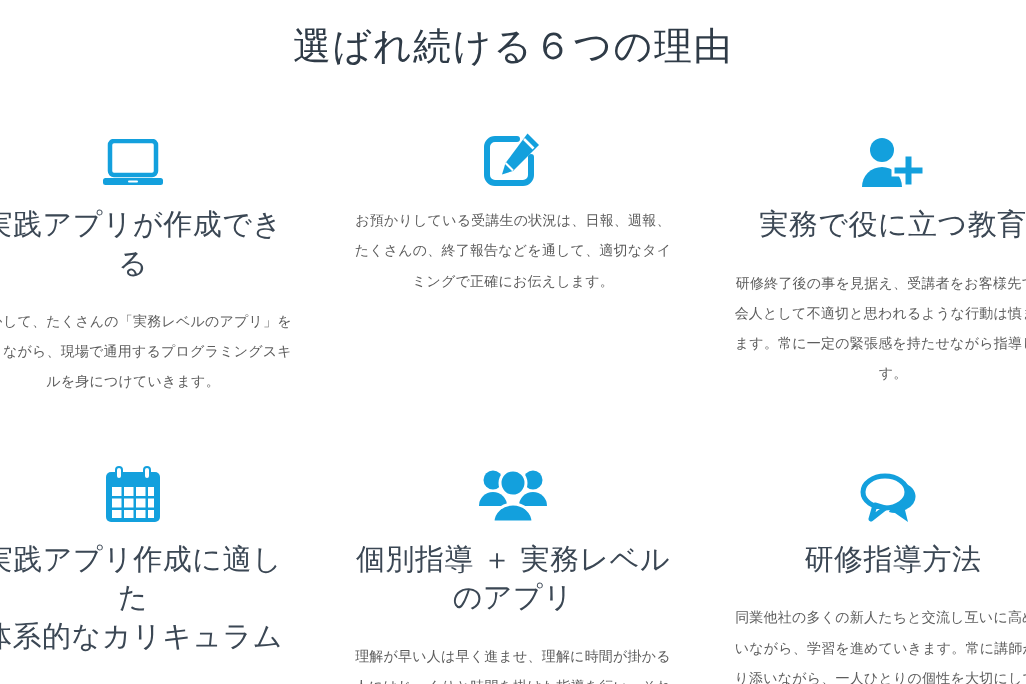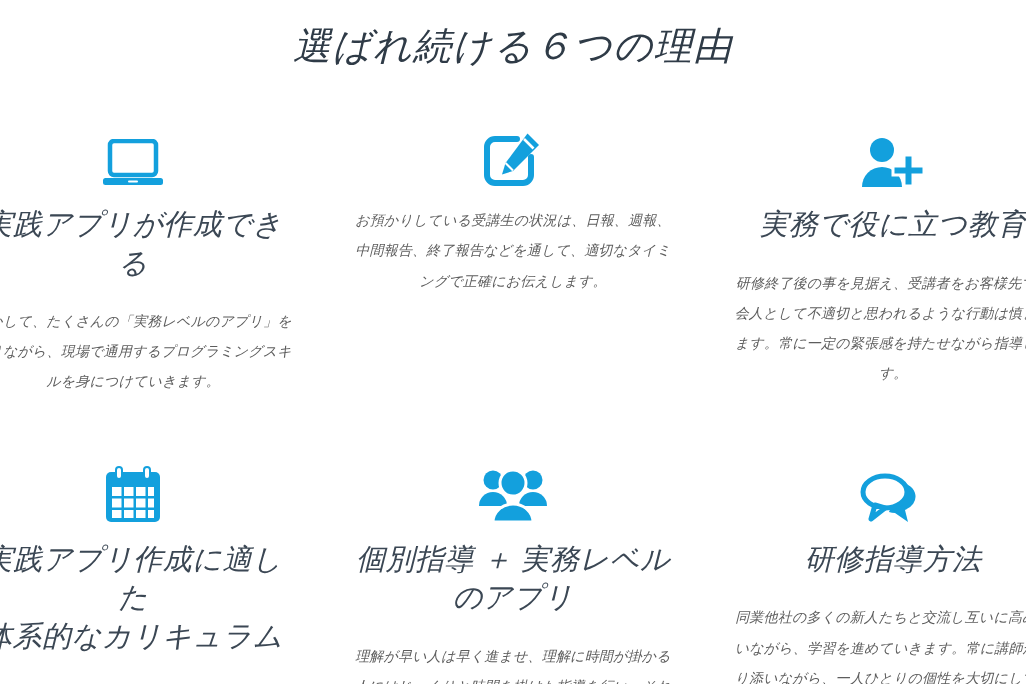--- a/index.html
+++ b/index.html
@@ -16,21 +16,20 @@
     font-family: "Liberation Sans", "DejaVu Sans", sans-serif;
     -webkit-font-smoothing: antialiased;
   }
 
   
   .viewport {
     width: 1026px;
     height: 684px;
     overflow: hidden;
     position: relative;
-    font-style: italic;
   }
 
   
   .page {
     width: 1140px;
     margin-left: -57px;   
     padding-top: 22px;
   }
 
   .section-title {
@@ -108,21 +107,21 @@
 
       <div class="card">
         <div class="icon-wrap">
           <svg width="60" height="58" viewBox="0 0 60 58" aria-hidden="true">
             <path d="M48 26 V44 a8 8 0 0 1 -8 8 H12 a8 8 0 0 1 -8 -8 V16 a8 8 0 0 1 8 -8 H34" fill="none" stroke="#13a0dd" stroke-width="6" stroke-linecap="round"></path>
             <path d="M44.5 2.5 L56 14 L30 40 L19 43.5 L22.5 32 Z" fill="#13a0dd"></path>
             <path d="M41 8 L50.5 17.5" stroke="#ffffff" stroke-width="2.6"></path>
             <path d="M22.5 32 L30 39.5" stroke="#ffffff" stroke-width="2"></path>
           </svg>
         </div>
-        <p class="card-body">お預かりしている受講生の状況は、日報、週報、中間報告、終了報告などを通して、適切なタイミングで正確にお伝えします。</p>
+        <p class="card-body">お預かりしている受講生の状況は、日報、週報、たくさんの、終了報告などを通して、適切なタイミングで正確にお伝えします。</p>
       </div>
 
       <div class="card">
         <div class="icon-wrap">
           <svg width="66" height="52" viewBox="0 0 66 52" aria-hidden="true">
             <circle cx="22" cy="13" r="12" fill="#13a0dd"></circle>
             <path d="M2 50 a20 20 0 0 1 40 0 Z" fill="#13a0dd"></path>
             <path d="M50 22 h9 v11 h11 v9 h-11 v11 h-9 v-11 h-11 v-9 h11 Z" transform="translate(-6,-4)" fill="#13a0dd"></path>
             <path d="M50 22 h9 v11 h11 v9 h-11 v11 h-9 v-11 h-11 v-9 h11 Z" transform="translate(-6,-4)" fill="none" stroke="#ffffff" stroke-width="3"></path>
           </svg>

